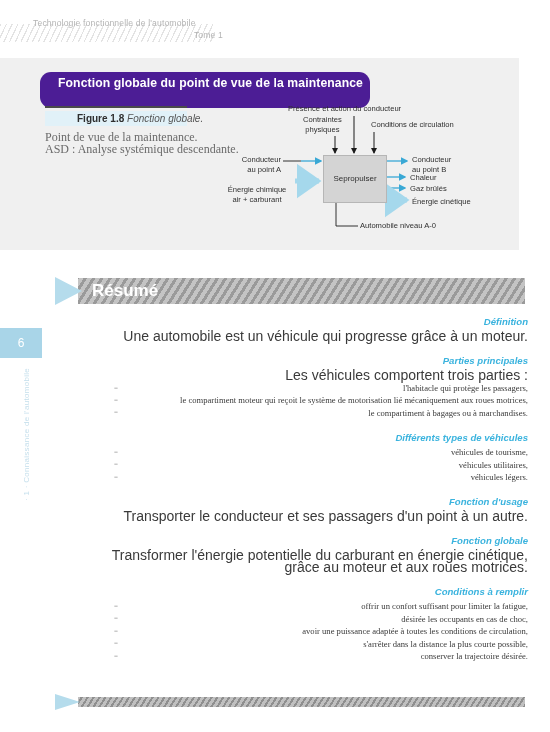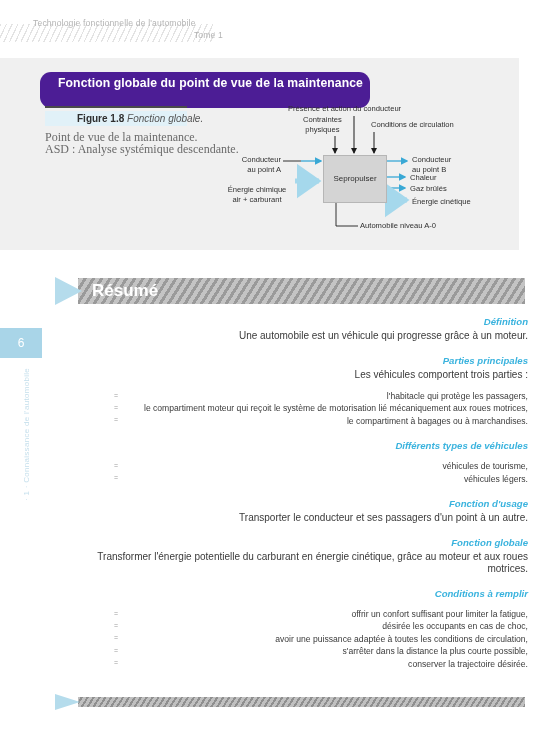--- a/index.html
+++ b/index.html
@@ -201,29 +201,30 @@
   .sec-head {
     color: #3ab3de;
     font-size: 9.6px;
     font-weight: bold;
     font-style: italic;
     margin-top: 13px;
     margin-bottom: 3px;
   }
   .sec-head.first { margin-top: 0; }
   .para {
-    font-size: 10px;
+    font-size: 14px;
     line-height: 12px;
     color: #3a3a3a;
     margin: 0 0 0 0;
   }
   ul.blist {
     list-style: none;
-    margin: 9px 0 0 0;
+    margin: 1px 0 0 0;
     padding: 0 0 0 26px;
+    font-family: Liberation Serif, serif;
   }
   ul.blist li {
     position: relative;
     font-size: 8.6px;
     line-height: 12.4px;
     color: #3a3a3a;
     padding-left: 13px;
   }
   ul.blist li::before {
     content: "=";
@@ -377,20 +378,21 @@
   <p class="para">Les véhicules comportent trois parties :</p>
   <ul class="blist">
     <li>l'habitacle qui protège les passagers,</li>
     <li>le compartiment moteur qui reçoit le système de motorisation lié mécaniquement aux roues motrices,</li>
     <li>le compartiment à bagages ou à marchandises.</li>
   </ul>
 
   <div class="sec-head">Différents types de véhicules</div>
   <ul class="blist">
     <li>véhicules de tourisme,</li>
+    <li>véhicules utilitaires,</li>
     <li>véhicules légers.</li>
   </ul>
 
   <div class="sec-head">Fonction d'usage</div>
   <p class="para">Transporter le conducteur et ses passagers d'un point à un autre.</p>
 
   <div class="sec-head">Fonction globale</div>
   <p class="para">Transformer l'énergie potentielle du carburant en énergie cinétique, grâce au moteur et aux roues motrices.</p>
 
   <div class="sec-head">Conditions à remplir</div>

